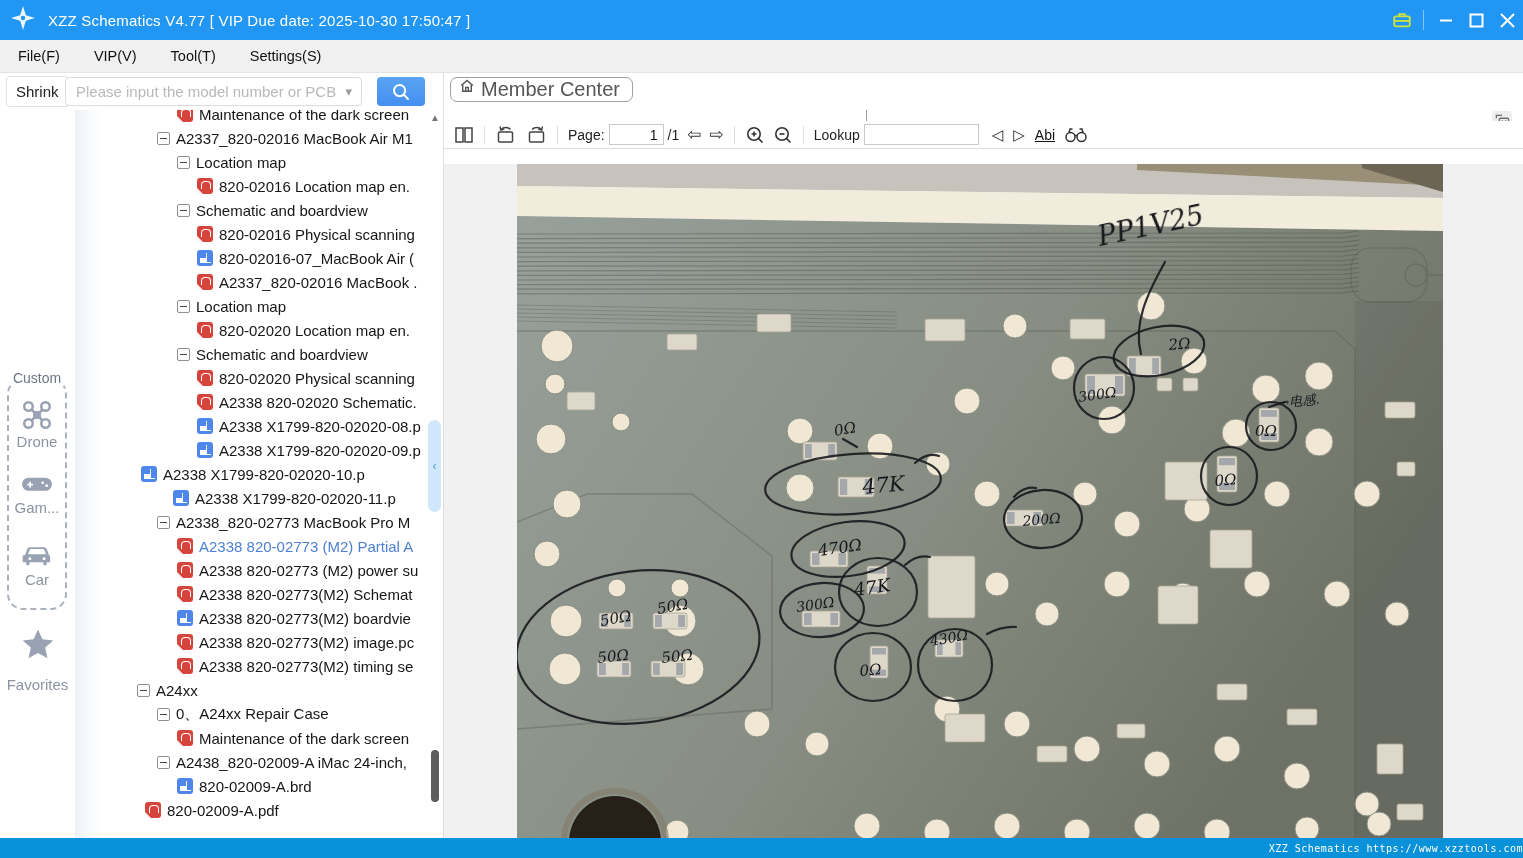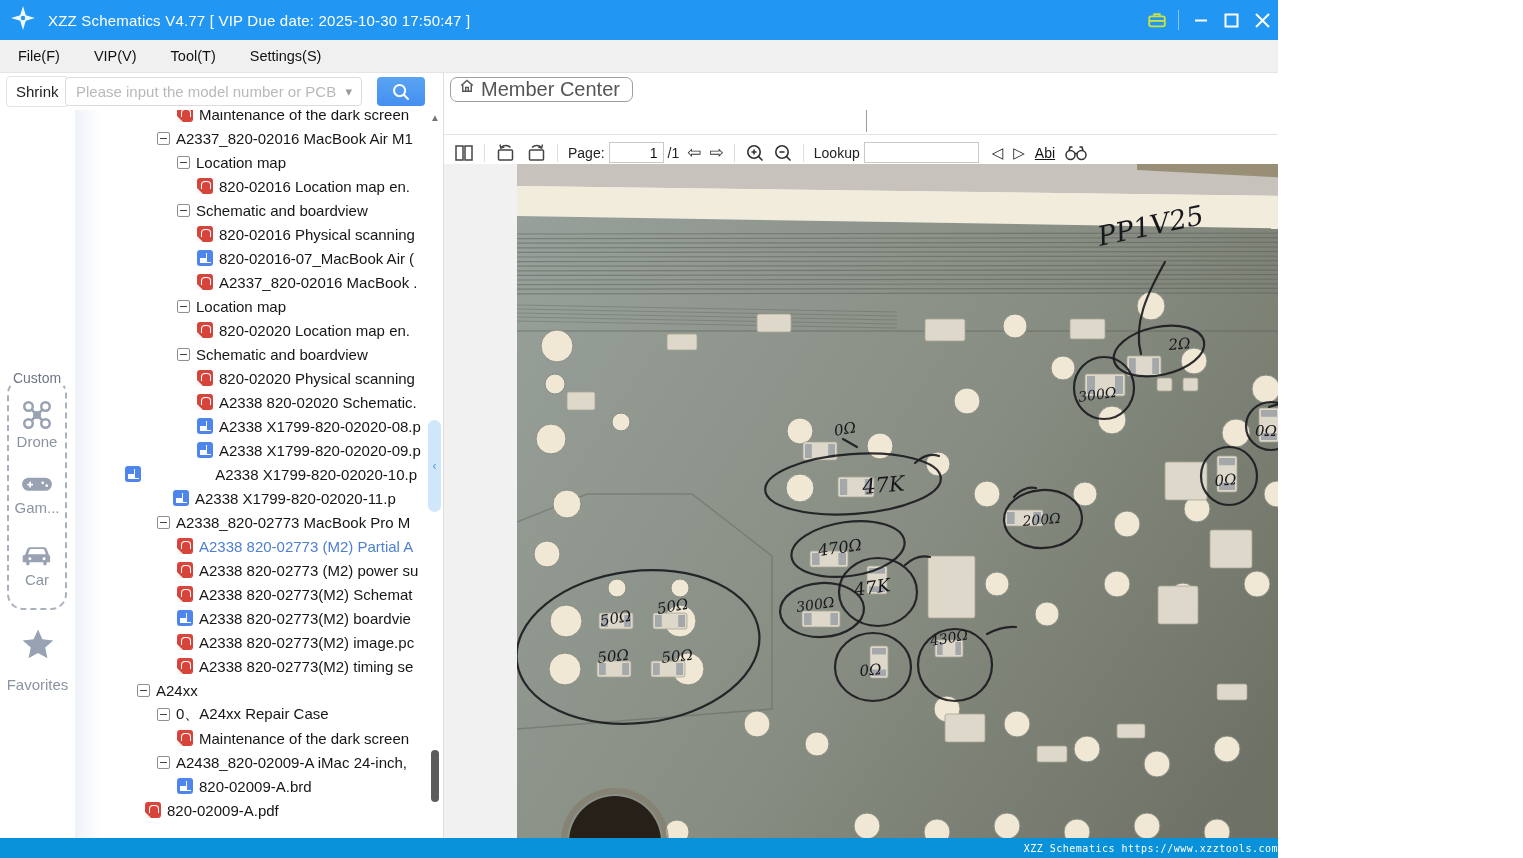--- a/index.html
+++ b/index.html
@@ -1,17 +1,17 @@
 <!DOCTYPE html>
 <html><head>
 <meta charset="utf-8">
 <style>
   html,body{margin:0;padding:0;background:#fff;}
   *{box-sizing:border-box;}
-  .app{position:relative;width:1278px;height:858px;overflow:hidden;
+  .app{position:relative;width:1523px;height:858px;overflow:hidden;
        font-family:"Liberation Sans",sans-serif;background:#fef9c3;}
 
   
   .titlebar{position:absolute;left:0;top:0;width:100%;height:40px;background:#2196f3;
             display:flex;align-items:center;color:#fff;}
   .titlebar .logo{margin:0 12px 0 10px;}
   .titlebar .title{font-size:15px;letter-spacing:.2px;}
   .win-ctrls{position:absolute;right:0;top:0;height:40px;display:flex;align-items:center;}
   .win-btn{width:31px;height:40px;display:flex;align-items:center;justify-content:center;cursor:default;}
   .win-sep{width:1px;height:20px;background:rgba(255,255,255,.45);margin:0 6px;}
@@ -93,21 +93,21 @@
   .viewer{position:absolute;left:444px;top:0;width:1079px;height:100%;background:#fff;}
   .tabbar{position:absolute;left:0;top:-2px;width:100%;height:27px;background:#fff;
           border-bottom:1px solid #e3e3e3;}
   .tab{position:absolute;left:0;top:0;height:100%;width:422px;background:#fff;display:flex;
        align-items:center;padding-left:18px;font-size:14.5px;font-weight:bold;color:#1a1a1a;
        white-space:nowrap;overflow:hidden;}
   .tab-sep{position:absolute;left:422px;top:2px;width:1px;height:22px;background:#9c9c9c;}
   .tab-close{position:absolute;right:11px;top:3px;width:20px;height:20px;border-radius:4px;
              background:#ededed;display:flex;align-items:center;justify-content:center;}
 
-  .toolbar{position:absolute;left:0;top:29px;width:100%;height:28px;background:#fff;
+  .toolbar{position:absolute;left:0;top:11px;width:100%;height:28px;background:#fff;
            border-bottom:1px solid #dcdcdc;display:flex;align-items:center;font-size:14px;color:#222;}
   .tb-sep{width:1px;height:18px;background:#ddd;margin:0 6px;}
   .tb-ico{display:flex;align-items:center;justify-content:center;padding:0 4px;}
   .tb-txt{padding:0 4px;}
   .page-input{width:55px;height:21px;border:1px solid #c9c9c9;font-size:14px;text-align:right;
               padding-right:5px;font-family:"Liberation Sans",sans-serif;outline:none;color:#111;}
   .lookup-input{width:115px;height:21px;border:1px solid #c9c9c9;font-size:14px;padding:0 4px;
                 font-family:"Liberation Sans",sans-serif;outline:none;color:#111;}
   .tb-glyph{font-size:17px;color:#333;padding:0 4px;line-height:1;}
   .tb-tri{font-size:15px;color:#222;padding:0 5px;line-height:1;}
@@ -292,21 +292,21 @@
             <span>A2338 820-02020 Schematic.</span>
           </div>
           <div class="tree-row" style="padding-left: 122px;">
             <span class="ico-brd"></span>
             <span>A2338 X1799-820-02020-08.p</span>
           </div>
           <div class="tree-row" style="padding-left: 122px;">
             <span class="ico-brd"></span>
             <span>A2338 X1799-820-02020-09.p</span>
           </div>
-          <div class="tree-row" style="padding-left: 50px; justify-content: space-between;">
+          <div class="tree-row" style="padding-left: 66px;">
             <span class="ico-brd"></span>
             <span>A2338 X1799-820-02020-10.p</span>
           </div>
           <div class="tree-row" style="padding-left: 98px;">
             <span class="ico-brd"></span>
             <span>A2338 X1799-820-02020-11.p</span>
           </div>
           <div class="tree-row" style="padding-left: 82px;">
             <span class="ico-minus"></span>
             <span>A2338_820-02773 MacBook Pro M</span>

